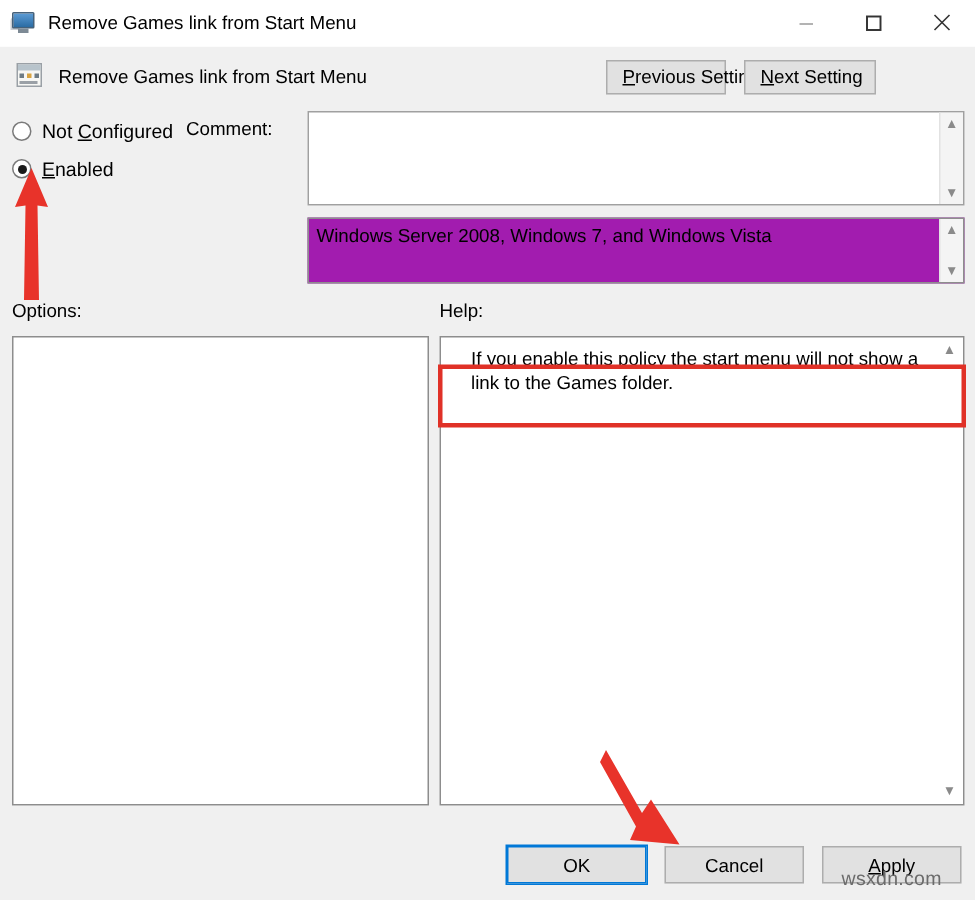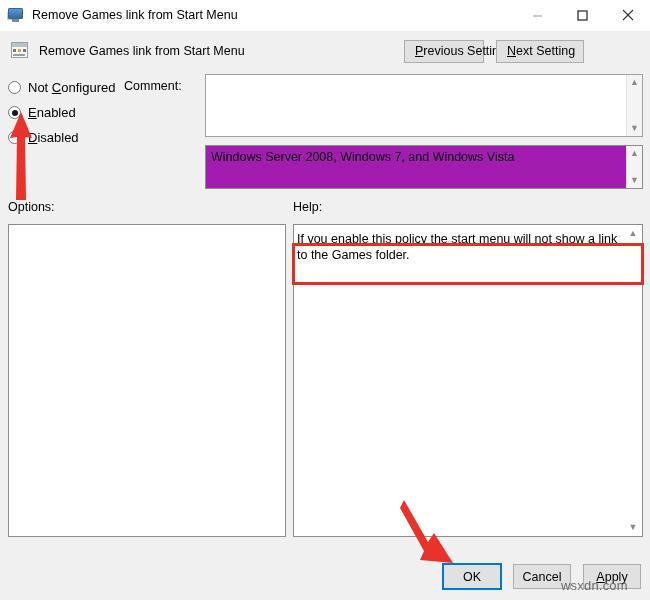--- a/index.html
+++ b/index.html
@@ -281,21 +281,21 @@
   }
   .help-panel {
     position: absolute;
     left: 293px;
     top: 0;
     width: 350px;
     height: 313px;
     background: #fff;
     border: 1px solid #8d8d8d;
     box-sizing: border-box;
-    padding: 6px 22px 6px 3px;
+    padding: 6px 22px 6px 20px;
   }
   .help-panel p {
     margin: 0 0 14px 0;
     font-size: 12.5px;
     line-height: 16px;
   }
   .help-scroll {
     position: absolute;
     right: 1px;
     top: 1px;
@@ -318,21 +318,21 @@
     position: relative;
   }
   .footer-buttons {
     position: absolute;
     right: 9px;
     top: 8px;
     display: flex;
     gap: 12px;
   }
   .fbtn {
-    width: 58px;
+    width: 93px;
     height: 25px;
     background: #e1e1e1;
     border: 1px solid #adadad;
     font-family: "Liberation Sans", sans-serif;
     font-size: 12.5px;
     line-height: 23px;
     text-align: center;
     box-sizing: border-box;
     color: #000;
   }
@@ -428,24 +428,20 @@
   <div class="topform">
     <div class="radios">
       <div class="radio-row">
         <span class="radio"></span>
         <span class="radio-label">Not <u>C</u>onfigured</span>
       </div>
       <div class="radio-row">
         <span class="radio checked"></span>
         <span class="radio-label"><u>E</u>nabled</span>
       </div>
-      <div class="radio-row">
-        <span class="radio"></span>
-        <span class="radio-label"><u>D</u>isabled</span>
-      </div>
     </div>
 
     <div class="field-label lbl-comment">Comment:</div>
     <div class="textbox comment-box">
       <div class="vscroll">
         <span class="chev">▲</span>
         <span class="chev">▼</span>
       </div>
     </div>
 

